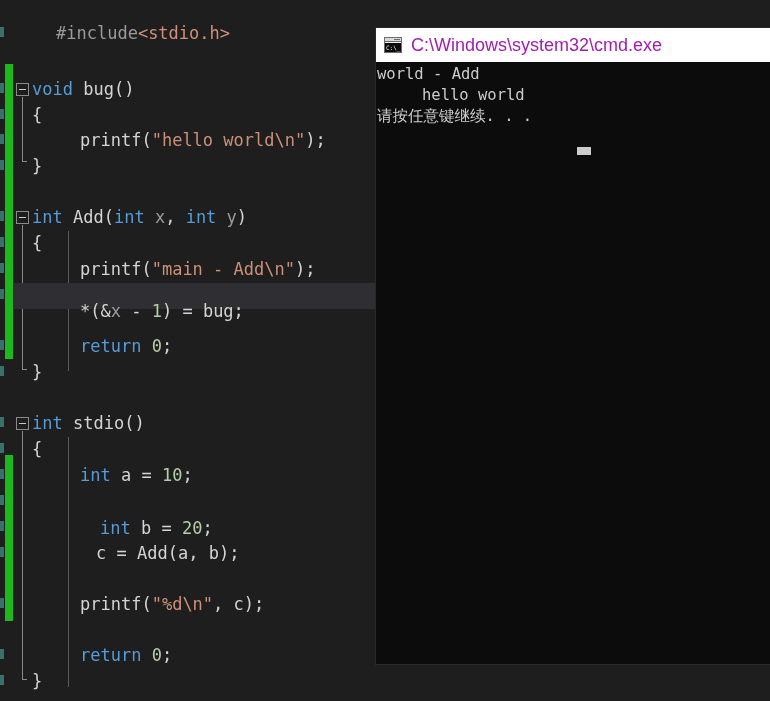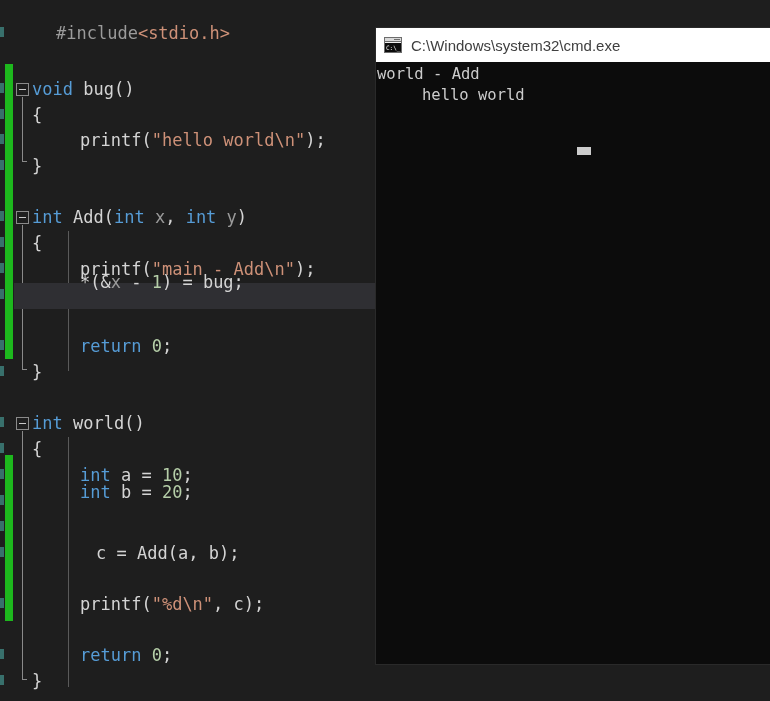--- a/index.html
+++ b/index.html
@@ -98,21 +98,21 @@
     content:"";position:absolute;right:1px;top:1px;width:6px;height:1px;
     background:#6d6d6d;box-shadow:0 2px 0 #6d6d6d;
   }
   #cmd-icon .scr{
     position:absolute;left:0;top:5px;right:0;bottom:0;background:#0c0c0c;
     color:#f0f0f0;font-size:6px;line-height:10px;font-family:"DejaVu Sans Mono",monospace;
     padding-left:1px;overflow:hidden;
   }
   #cmd-title-text{
     font-family:"Liberation Sans", sans-serif;
-    font-size:15px;color:#404040;
+    font-size:18px;color:#a21caf;
   }
   #cmd-body{
     position:absolute;left:0;top:34px;width:394px;height:602px;
     background:#0c0c0c;overflow:hidden;
   }
   .conline{
     position:absolute;left:1px;height:21px;line-height:21px;
     font-family:"DejaVu Sans Mono", monospace;
     font-size:15.5px;color:#cccccc;white-space:pre;
   }
@@ -172,29 +172,29 @@
       <div class="cl" style="top: 21px; text-align: center;"><span class="txt" style="padding-left: 56px;"><span class="pp">#include</span><span class="ppk">&lt;stdio.h&gt;</span></span></div>
       <div class="cl" style="top: 47px;"><span class="txt" style="padding-left: 32px;"></span></div>
       <div class="cl" style="top: 77px;"><span class="txt" style="padding-left: 32px;"><span class="kw">void</span><span class="punc"> </span><span class="id">bug</span><span class="punc">()</span></span></div>
       <div class="cl" style="top: 103px;"><span class="txt" style="padding-left: 32px;"><span class="punc">{</span></span></div>
       <div class="cl" style="top: 128px;"><span class="txt" style="padding-left: 80px;"><span class="id">printf</span><span class="punc">(</span><span class="str">"hello world\n"</span><span class="punc">);</span></span></div>
       <div class="cl" style="top: 154px;"><span class="txt" style="padding-left: 32px;"><span class="punc">}</span></span></div>
       <div class="cl" style="top: 180px;"><span class="txt" style="padding-left: 32px;"></span></div>
       <div class="cl" style="top: 205px;"><span class="txt" style="padding-left: 32px;"><span class="kw">int</span><span class="punc"> </span><span class="id">Add</span><span class="punc">(</span><span class="kw">int</span><span class="punc"> </span><span class="param">x</span><span class="punc">, </span><span class="kw">int</span><span class="punc"> </span><span class="param">y</span><span class="punc">)</span></span></div>
       <div class="cl" style="top: 231px;"><span class="txt" style="padding-left: 32px;"><span class="punc">{</span></span></div>
       <div class="cl" style="top: 257px;"><span class="txt" style="padding-left: 80px;"><span class="id">printf</span><span class="punc">(</span><span class="str">"main - Add\n"</span><span class="punc">);</span></span></div>
-      <div class="cl" style="top: 270px;"><span class="txt" style="padding-left: 80px;"><span class="punc">*(&amp;</span><span class="param">x</span><span class="punc"> - </span><span class="num">1</span><span class="punc">) = </span><span class="id">bug</span><span class="punc">;</span></span></div>
+      <div class="cl" style="top: 299px;"><span class="txt" style="padding-left: 80px;"><span class="punc">*(&amp;</span><span class="param">x</span><span class="punc"> - </span><span class="num">1</span><span class="punc">) = </span><span class="id">bug</span><span class="punc">;</span></span></div>
       <div class="cl" style="top: 309px;"><span class="txt" style="padding-left: 32px;"></span></div>
       <div class="cl" style="top: 334px;"><span class="txt" style="padding-left: 80px;"><span class="kw">return</span><span class="punc"> </span><span class="num">0</span><span class="punc">;</span></span></div>
       <div class="cl" style="top: 360px;"><span class="txt" style="padding-left: 32px;"><span class="punc">}</span></span></div>
       <div class="cl" style="top: 386px;"><span class="txt" style="padding-left: 32px;"></span></div>
-      <div class="cl" style="top: 411px;"><span class="txt" style="padding-left: 32px;"><span class="kw">int</span><span class="punc"> </span><span class="id">world</span><span class="punc">()</span></span></div>
+      <div class="cl" style="top: 411px;"><span class="txt" style="padding-left: 32px;"><span class="kw">int</span><span class="punc"> </span><span class="id">stdio</span><span class="punc">()</span></span></div>
       <div class="cl" style="top: 437px;"><span class="txt" style="padding-left: 32px;"><span class="punc">{</span></span></div>
       <div class="cl" style="top: 463px;"><span class="txt" style="padding-left: 80px;"><span class="kw">int</span><span class="punc"> </span><span class="id">a</span><span class="punc"> = </span><span class="num">10</span><span class="punc">;</span></span></div>
-      <div class="cl" style="top: 480px;"><span class="txt" style="padding-left: 80px;"><span class="kw">int</span><span class="punc"> </span><span class="id">b</span><span class="punc"> = </span><span class="num">20</span><span class="punc">;</span></span></div>
+      <div class="cl" style="top: 516px; padding-left: 20px;"><span class="txt" style="padding-left: 80px;"><span class="kw">int</span><span class="punc"> </span><span class="id">b</span><span class="punc"> = </span><span class="num">20</span><span class="punc">;</span></span></div>
       <div class="cl" style="top: 541px; padding-left: 16px;"><span class="txt" style="padding-left: 80px;"><span class="id">c</span><span class="punc"> = </span><span class="id">Add</span><span class="punc">(</span><span class="id">a</span><span class="punc">, </span><span class="id">b</span><span class="punc">);</span></span></div>
       <div class="cl" style="top: 567px;"><span class="txt" style="padding-left: 32px;"></span></div>
       <div class="cl" style="top: 592px;"><span class="txt" style="padding-left: 80px;"><span class="id">printf</span><span class="punc">(</span><span class="str">"%d\n"</span><span class="punc">, </span><span class="id">c</span><span class="punc">);</span></span></div>
       <div class="cl" style="top: 618px;"><span class="txt" style="padding-left: 32px;"></span></div>
       <div class="cl" style="top: 643px;"><span class="txt" style="padding-left: 80px;"><span class="kw">return</span><span class="punc"> </span><span class="num">0</span><span class="punc">;</span></span></div>
       <div class="cl" style="top: 669px;"><span class="txt" style="padding-left: 32px;"><span class="punc">}</span></span></div>
     </div>
 </div>
 
 <div id="cmd-window">
@@ -202,14 +202,15 @@
     <div id="cmd-icon">
       <div class="bar"></div>
       <div class="scr">C:\_</div>
     </div>
     <div id="cmd-title-text">C:\Windows\system32\cmd.exe</div>
   </div>
   <div id="cmd-body">
     <div id="cmd-cursor" style="left: 201px; top: 85px;"></div>
   <div class="conline" style="top: 2px;">world - Add</div>
       <div class="conline" style="top: 23px; margin-left: 45px;">hello world</div>
+      <div class="conline" style="top: 44px;">请按任意键继续. . .</div>
     </div>
 </div>
 
 </body></html>

